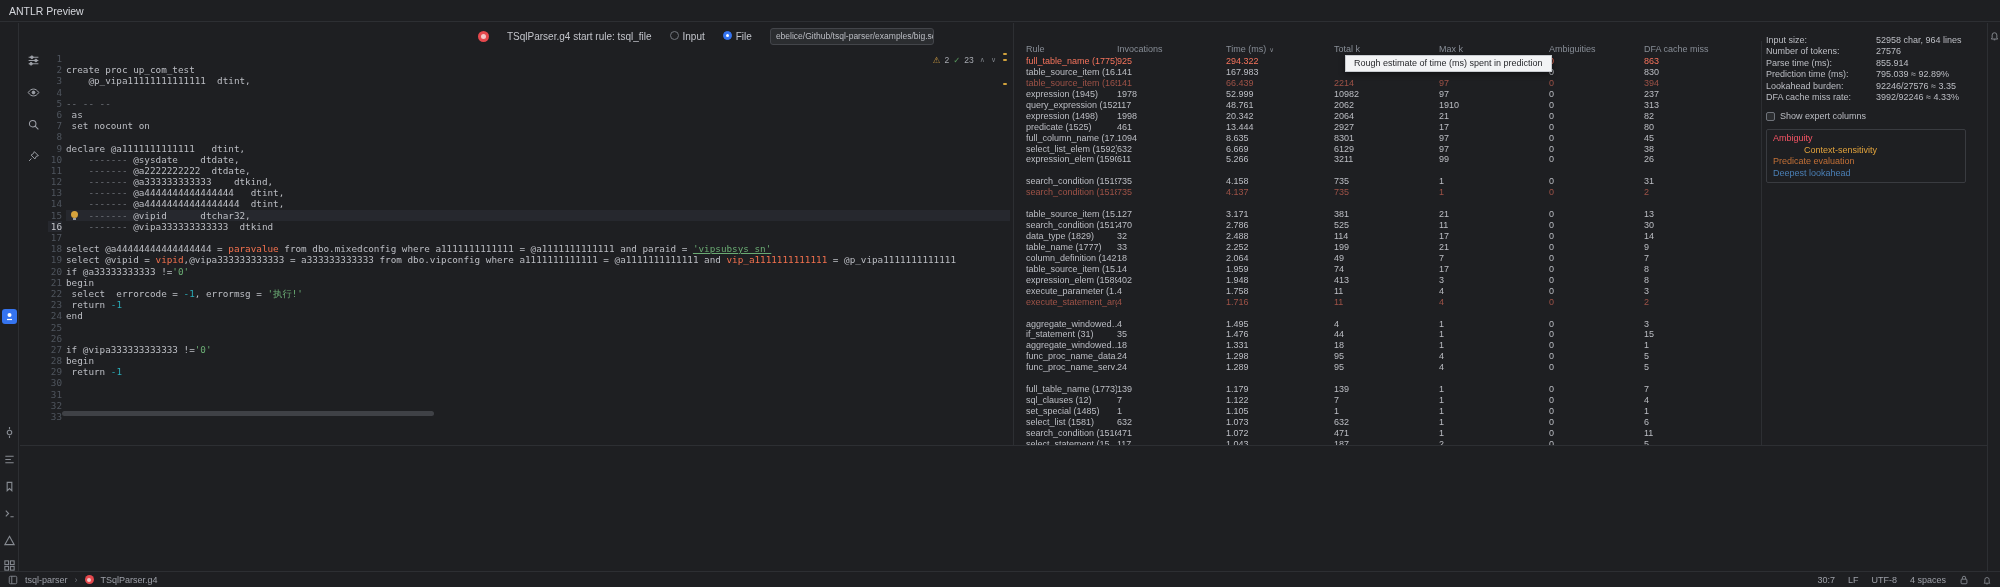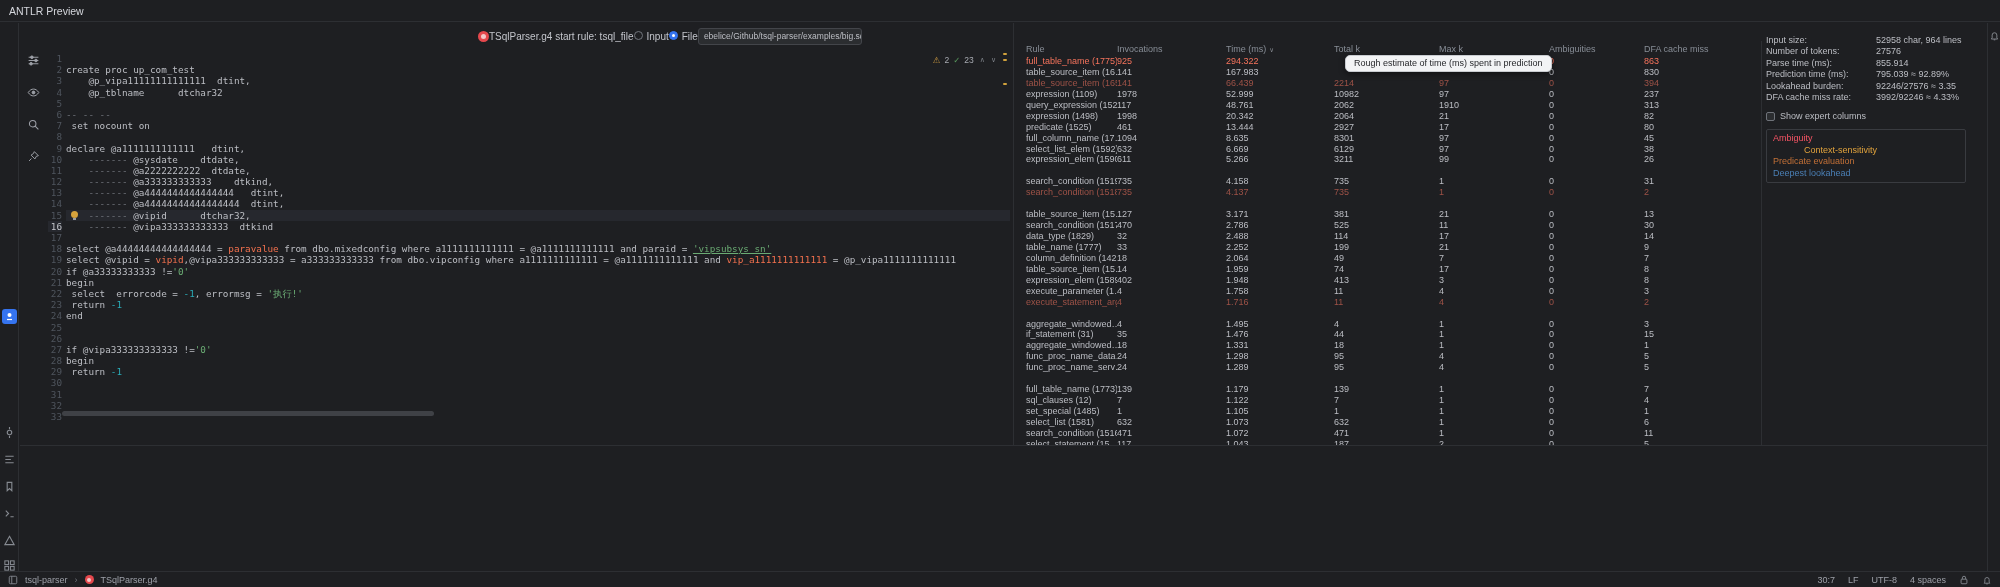--- a/index.html
+++ b/index.html
@@ -15,21 +15,21 @@
   .left-stripe{position:absolute;left:0;top:23px;bottom:16px;width:19px;border-right:1px solid #2d2f33;background:#1e1f22}
   .stripe-icon{position:absolute;left:2px;width:15px;height:15px;display:flex;align-items:center;justify-content:center;border-radius:3px}
   .stripe-icon.active{background:#3574f0}
 
   
   .preview-toolbar{position:absolute;left:20px;top:23px;width:27px;height:422px}
   .ptb-icon{position:absolute;left:6px;width:15px;height:15px;display:flex;align-items:center;justify-content:center;border-radius:3px}
 
   
   .editor-wrap{position:absolute;left:48px;top:23px;width:962px;height:422px}
-  .editor-header{position:relative;height:26px;display:flex;align-items:center;gap:0;padding-left:430px;font-size:10px;color:#c2c4ca;white-space:nowrap}
+  .editor-header{position:relative;height:26px;display:flex;align-items:center;gap:18px;padding-left:430px;font-size:10px;color:#c2c4ca;white-space:nowrap}
   .antlr-ic{width:11px;height:11px;border-radius:50%;background:#e5484d;position:relative;flex:0 0 auto}
   .antlr-ic::after{content:"";position:absolute;left:3px;top:3px;width:5px;height:5px;border-radius:50%;background:#f3c7c8}
   .radio{display:flex;gap:4px}
   .rdot{width:9px;height:9px;border-radius:50%;border:1px solid #71757c;position:relative;flex:0 0 auto}
   .rdot.on{background:#3574f0;border-color:#3574f0}
   .rdot.on::after{content:"";position:absolute;left:2.5px;top:2.5px;width:3px;height:3px;background:#fff;border-radius:50%}
   .filefield{display:flex;align-items:center;justify-content:space-between;width:164px;height:17px;border:1px solid #43454a;border-radius:3px;
              background:#2b2d30;padding:0 5px;font-size:8.5px;color:#bcbec4;white-space:nowrap;overflow:hidden}
 
   .editor{position:absolute;left:0;top:26px;right:0;bottom:0;overflow:hidden}
@@ -76,21 +76,21 @@
   .stat{display:flex;height:11.4px;line-height:11.4px}
   .slabel{width:110px;flex:0 0 auto}
   .svalue{white-space:nowrap}
   .cb{display:flex;align-items:center;gap:5px;margin-top:7px;height:12px}
   .cbbox{width:9px;height:9px;border:1px solid #6f737a;border-radius:2px;background:#2b2d30;flex:0 0 auto}
   .legend{margin-top:7px;border:1px solid #393b40;border-radius:2px;padding:3px 6px;width:200px}
   .legend-item{height:11.4px;line-height:11.4px}
 
   
   .tooltip{position:absolute;left:1345px;top:55px;height:17px;line-height:15px;padding:0 8px;background:#f2f3f5;color:#27282c;
-           border:1px solid #c8cbd0;border-radius:5px;font-size:9px;white-space:nowrap;z-index:50;box-shadow:0 2px 6px rgba(0,0,0,.45)}
+           border:1px solid #c8cbd0;border-radius:0;font-size:9px;white-space:nowrap;z-index:50;box-shadow:0 2px 6px rgba(0,0,0,.45)}
 
   .panel-bottom{position:absolute;left:20px;top:445px;width:1980px;height:1px;background:#2d2f33}
   .empty-area{position:absolute;left:20px;top:446px;right:13px;bottom:16px;background:#1e1f22}
 
   .right-stripe{position:absolute;right:0;top:23px;bottom:16px;width:13px;border-left:1px solid #2d2f33;background:#1e1f22}
   .rs-icon{position:absolute;left:0;width:13px;height:13px;display:flex;align-items:center;justify-content:center}
 
   
   .statusbar{position:absolute;left:0;bottom:0;width:100%;height:16px;border-top:1px solid #2d2f33;background:#1e1f22;
              display:flex;align-items:center;justify-content:space-between;padding:0 8px;font-size:9px;color:#9da0a8;z-index:5}
@@ -230,23 +230,23 @@
         <div class="gl">29</div>
         <div class="gl">30</div>
         <div class="gl">31</div>
         <div class="gl">32</div>
         <div class="gl">33</div>
       </div>
     <div class="code">
         <div class="cl"></div>
         <div class="cl"><span>create proc up_com_test</span></div>
         <div class="cl"><span>    @p_vipa11111111111111  dtint,</span></div>
-        <div class="cl"><span>    @p_tblname      dtchar32</span></div>
         <div class="cl"></div>
         <div class="cl"><span class="tk-c">-- -- --</span></div>
+        <div class="cl"><span> as</span></div>
         <div class="cl"><span> set nocount on</span></div>
         <div class="cl"></div>
         <div class="cl"><span>declare @a1111111111111   dtint,</span></div>
         <div class="cl"><span>    </span><span class="tk-c">-------</span><span> @sysdate    dtdate,</span></div>
         <div class="cl"><span>    </span><span class="tk-c">-------</span><span> @a2222222222  dtdate,</span></div>
         <div class="cl"><span>    </span><span class="tk-c">-------</span><span> @a333333333333    dtkind,</span></div>
         <div class="cl"><span>    </span><span class="tk-c">-------</span><span> @a4444444444444444   dtint,</span></div>
         <div class="cl"><span>    </span><span class="tk-c">-------</span><span> @a44444444444444444  dtint,</span></div>
         <div class="cl cur"><span class="bulb"></span><span>    </span><span class="tk-c">-------</span><span> @vipid      dtchar32,</span></div>
         <div class="cl"><span>    </span><span class="tk-c">-------</span><span> @vipa333333333333  dtkind</span></div>
@@ -321,21 +321,21 @@
         <div class="trow red2">
           <div class="tcell c0">table_source_item (1654)</div>
           <div class="tcell c1">141</div>
           <div class="tcell c2">66.439</div>
           <div class="tcell c3">2214</div>
           <div class="tcell c4">97</div>
           <div class="tcell c5">0</div>
           <div class="tcell c6">394</div>
         </div>
         <div class="trow">
-          <div class="tcell c0">expression (1109)</div>
+          <div class="tcell c0">expression (1945)</div>
           <div class="tcell c1">1978</div>
           <div class="tcell c2">52.999</div>
           <div class="tcell c3">10982</div>
           <div class="tcell c4">97</div>
           <div class="tcell c5">0</div>
           <div class="tcell c6">237</div>
         </div>
         <div class="trow">
           <div class="tcell c0">query_expression (1527)</div>
           <div class="tcell c1">117</div>

